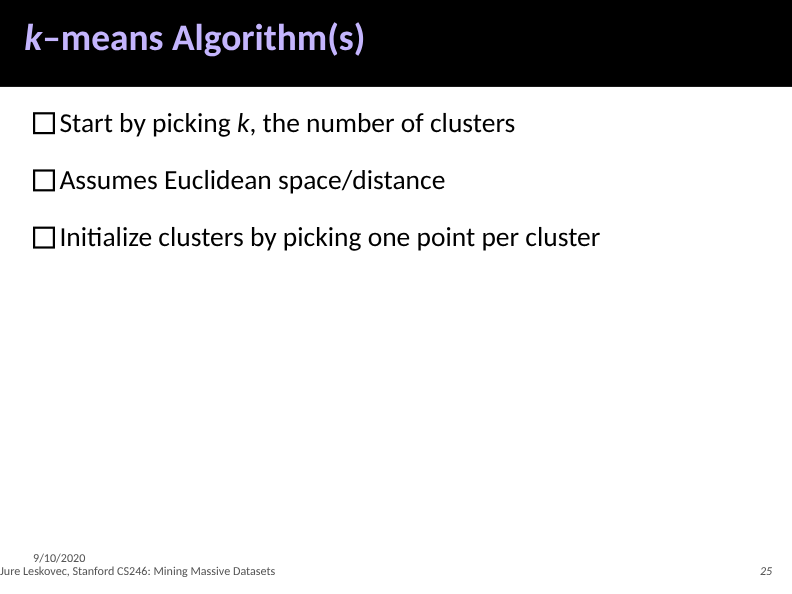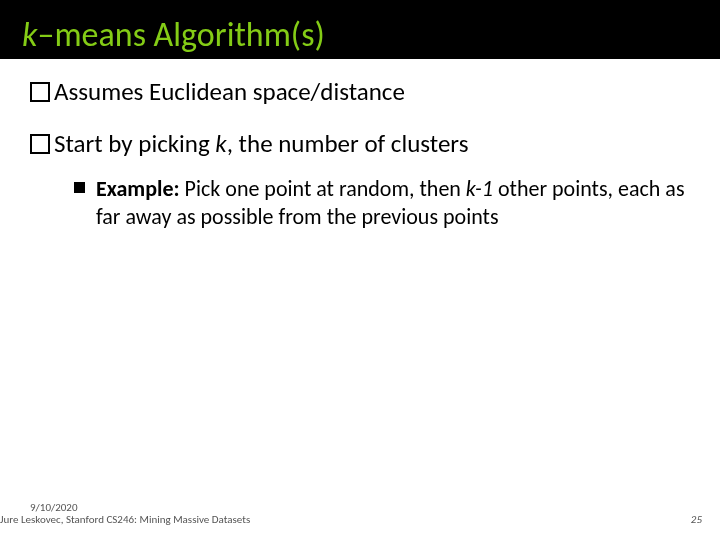--- a/index.html
+++ b/index.html
@@ -6,24 +6,24 @@
   body {
     width: 720px;
     height: 540px;
     font-family: Calibri, "Segoe UI", Arial, sans-serif;
     background: #fff;
     position: relative;
     overflow: hidden;
   }
   .titlebar {
     background: #000;
-    color: #84cc16;
+    color: #c4b5fd;
     font-size: 34px;
-    font-weight: 400;
-    padding: 14px 22px 4px 22px;
+    font-weight: 700;
+    padding: 14px 22px 24px 22px;
     font-style: normal;
   }
   .titlebar .k-ital { font-style: italic; }
   .content {
     padding: 18px 30px 0 30px;
   }
   .lvl1 {
     font-size: 25px;
     color: #000;
     line-height: 1.2;
@@ -90,33 +90,31 @@
 </head>
 <body>
 
 <div class="titlebar">
   <span class="k-ital">k</span><span>–means Algorithm(s)</span>
 </div>
 
 <div class="content">
 
   <div class="lvl1">
+    <span class="box"></span><span>Start</span><span> by picking </span><span class="k-ital">k</span><span>, the number of clusters</span>
+  </div>
+
+  <div class="lvl1">
     <span class="box"></span><span>Assumes</span><span> Euclidean space/distance</span>
   </div>
 
   <div class="lvl1">
-    <span class="box"></span><span>Start</span><span> by picking </span><span class="k-ital">k</span><span>, the number of clusters</span>
+    <span class="box"></span><span>Initialize</span><span> clusters by picking one point per cluster</span>
   </div>
 
-
-  <div class="lvl2-wrap">
-    <div class="lvl2">
-      <span class="b">Example:</span><span> Pick one point at random, then  </span><span class="k-ital">k-1</span><span> other points, each as far away as possible from the previous points</span>
-    </div>
-  </div>
 
 
 </div>
 
 <div class="footer">
   <div class="date">9/10/2020</div>
   <div class="mid">Jure Leskovec, Stanford CS246: Mining Massive Datasets</div>
   <div class="pg">25</div>
 </div>
 

